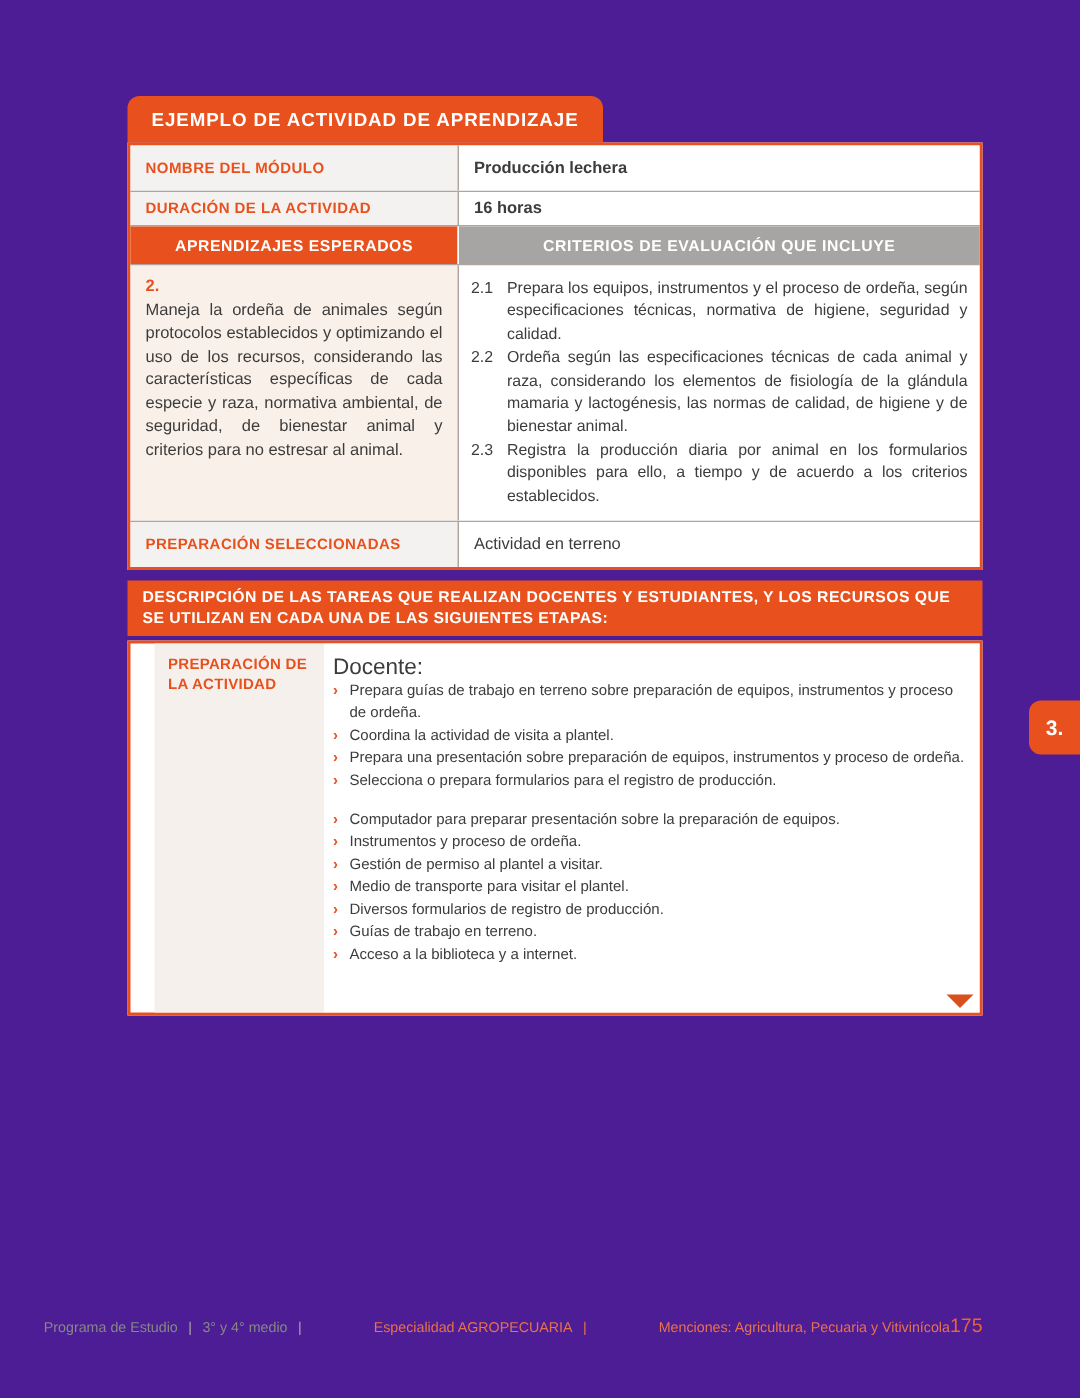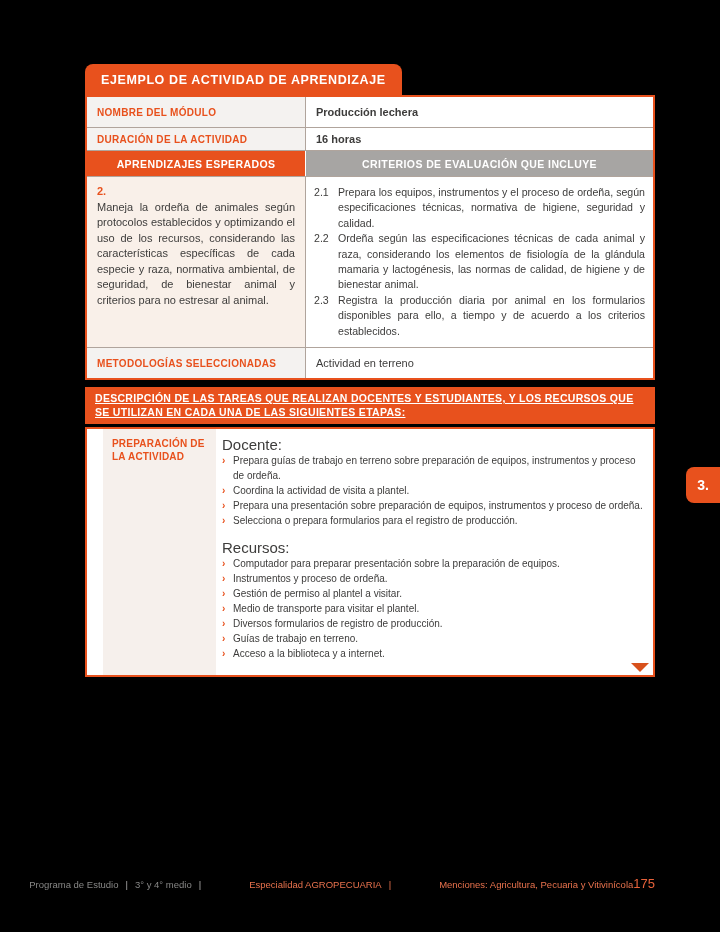--- a/index.html
+++ b/index.html
@@ -1,18 +1,18 @@
 <!DOCTYPE html>
 <html><head>
 <meta charset="utf-8">
 <style>
   * { margin:0; padding:0; box-sizing:border-box; }
   html,body { background:#e9e9e9; }
   .page {
-    position:relative; width:720px; height:932px; background:#000000;
+    position:relative; width:720px; height:932px; background:#4c1d95;
     font-family:"Liberation Sans", sans-serif; color:#3d3c3b; overflow:hidden;
     margin:0 auto;
   }
   .doc { position:absolute; left:85px; top:64px; width:570px; }
 
   .title-box {
     display:inline-block; background:#e8511d; color:#fff;
     font-weight:bold; font-size:12.5px; letter-spacing:.6px;
     padding:9px 16px 8px 16px; border-radius:8px 8px 0 0;
   }
@@ -49,21 +49,20 @@
   .criterion { display:flex; font-size:10.6px; line-height:15.4px; }
   .crit-num { width:24px; flex:0 0 24px; }
   .crit-text { flex:1; text-align:justify; }
 
   .met-row { min-height:31px; }
 
   .desc-band {
     margin-top:7px; background:#e8511d; color:#fff; font-weight:bold;
     font-size:10.5px; line-height:13.5px; letter-spacing:.3px;
     padding:5px 10px 5px 10px;
-    text-decoration:underline;
   }
 
   .tbl2 { margin-top:3px; position:relative; min-height:248px; }
   .tbl2 .grid-row2 { display:grid; grid-template-columns:113px 1fr; min-height:246px;padding-left:16px; }
   .prep-lbl {
     background:#f6f0ec; color:#e8511d; font-weight:bold; font-size:10px;
     letter-spacing:.2px; padding:8px 6px 8px 9px; line-height:13px;
   }
   .prep-content { background:#fff; padding:6px 10px 6px 6px; font-size:10px; line-height:15px; }
   .role-heading { font-weight:normal; font-size:15px; margin-top:2px; }
@@ -138,21 +137,21 @@
             <span class="crit-text">Ordeña según las especificaciones técnicas de cada animal y raza, considerando los elementos de fisiología de la glándula mamaria y lactogénesis, las normas de calidad, de higiene y de bienestar animal.</span>
           </div>
           <div class="criterion">
             <span class="crit-num">2.3</span>
             <span class="crit-text">Registra la producción diaria por animal en los formularios disponibles para ello, a tiempo y de acuerdo a los criterios establecidos.</span>
           </div>
         </div>
       </div>
 
       <div class="grid-row met-row">
-        <div class="cell lbl-cell">METODOLOGÍAS SELECCIONADAS</div>
+        <div class="cell lbl-cell">PREPARACIÓN SELECCIONADAS</div>
         <div class="cell val val-cell" style="font-weight:normal;">Actividad en terreno</div>
       </div>
 
     </div>
 
     <div class="desc-band">DESCRIPCIÓN DE LAS TAREAS QUE REALIZAN DOCENTES Y ESTUDIANTES, Y LOS RECURSOS QUE SE UTILIZAN EN CADA UNA DE LAS SIGUIENTES ETAPAS:</div>
 
     <div class="tbl tbl2">
       <div class="grid-row2">
         <div class="prep-lbl">PREPARACIÓN DE LA ACTIVIDAD</div>
@@ -173,21 +172,20 @@
               <span class="btext">Prepara una presentación sobre preparación de equipos, instrumentos y proceso de ordeña.</span>
             </div>
             <div class="bitem">
               <span class="blt">›</span>
               <span class="btext">Selecciona o prepara formularios para el registro de producción.</span>
             </div>
           </div>
 
           <div class="spacer"></div>
 
-          <div class="role-heading">Recursos:</div>
           <div class="blist">
             <div class="bitem">
               <span class="blt">›</span>
               <span class="btext">Computador para preparar presentación sobre la preparación de equipos.</span>
             </div>
             <div class="bitem">
               <span class="blt">›</span>
               <span class="btext">Instrumentos y proceso de ordeña.</span>
             </div>
             <div class="bitem">

